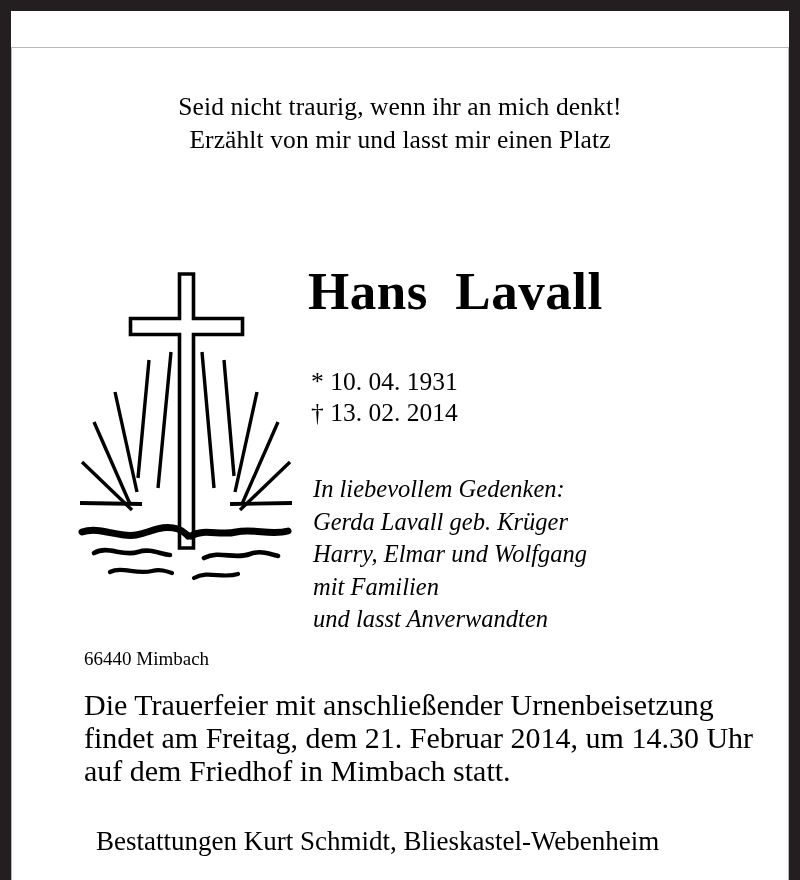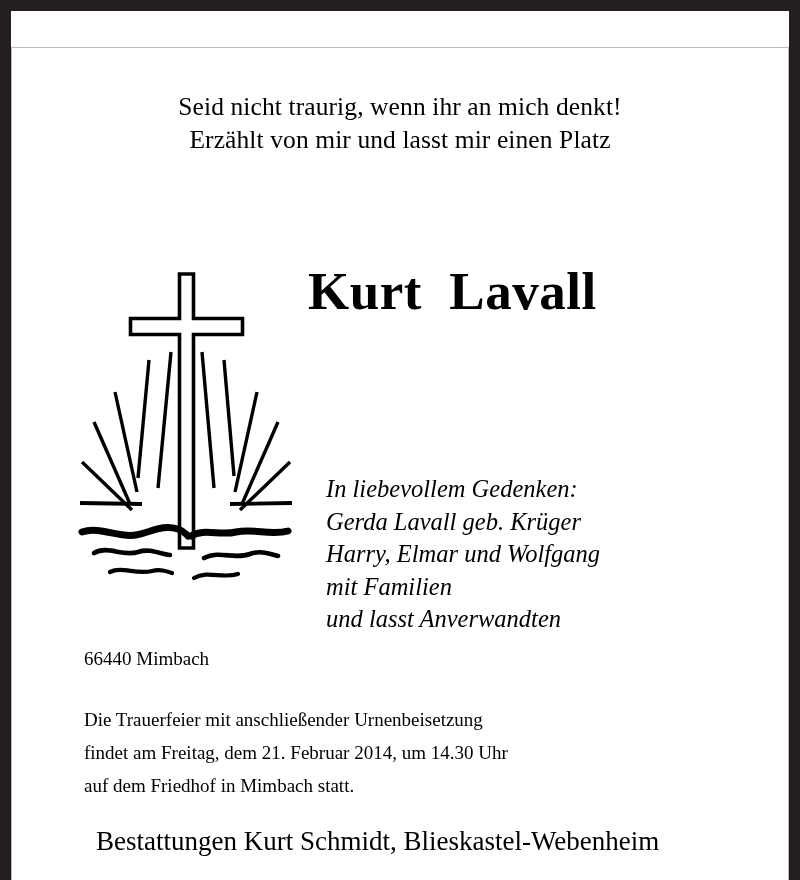--- a/index.html
+++ b/index.html
@@ -82,21 +82,21 @@
     top: 318px;
     font-size: 25.5px;
     line-height: 31px;
   }
   #life-dates .date-line {
     display: block;
     white-space: pre;
   }
   #memorial-block {
     position: absolute;
-    left: 314px;
+    left: 301px;
     top: 425px;
     font-size: 24.5px;
     line-height: 32.5px;
     font-style: italic;
   }
   #memorial-block .memorial-line {
     display: block;
     white-space: nowrap;
   }
 
@@ -105,22 +105,22 @@
     position: absolute;
     left: 72px;
     top: 595px;
     font-size: 19px;
     line-height: 32px;
     white-space: nowrap;
   }
   #service-details {
     position: absolute;
     left: 72px;
-    top: 655px;
-    font-size: 19px;
+    top: 640px;
+    font-size: 30px;
     line-height: 33px;
   }
   #service-details .service-line {
     display: block;
     white-space: nowrap;
   }
   #funeral-home {
     position: absolute;
     left: 84px;
     top: 778px;
@@ -165,22 +165,26 @@
           <path d="M8 262 C26 256, 44 268, 62 265 C78 262, 88 254, 104 259 C110 261, 112 264, 114 266" stroke-width="7"></path>
           <path d="M117 266 C130 258, 146 266, 162 262 C180 258, 196 266, 214 261" stroke-width="7"></path>
           <path d="M20 283 C34 275, 48 287, 64 282 C76 278, 86 284, 96 285" stroke-width="4.6"></path>
           <path d="M130 288 C146 280, 160 290, 176 284 C186 280, 196 284, 204 286" stroke-width="4.6"></path>
           <path d="M36 302 C48 296, 62 305, 78 301 C86 299, 92 301, 98 303" stroke-width="4.2"></path>
           <path d="M120 308 C134 300, 148 309, 164 304" stroke-width="4.2"></path>
         </g>
       </svg>
     </div>
 
-    <div id="deceased-name">Kurt  Lavall</div>
-
+    <div id="deceased-name">Hans  Lavall</div>
+
+    <div id="life-dates">
+      <span class="date-line">* 10. 04. 1931</span>
+      <span class="date-line">† 13. 02. 2014</span>
+    </div>
 
     <div id="memorial-block">
       <span class="memorial-line">In liebevollem Gedenken:</span>
       <span class="memorial-line">Gerda Lavall geb. Krüger</span>
       <span class="memorial-line">Harry, Elmar und Wolfgang</span>
       <span class="memorial-line">mit Familien</span>
       <span class="memorial-line">und lasst Anverwandten</span>
     </div>
 
     <div id="location-line">66440 Mimbach</div>

